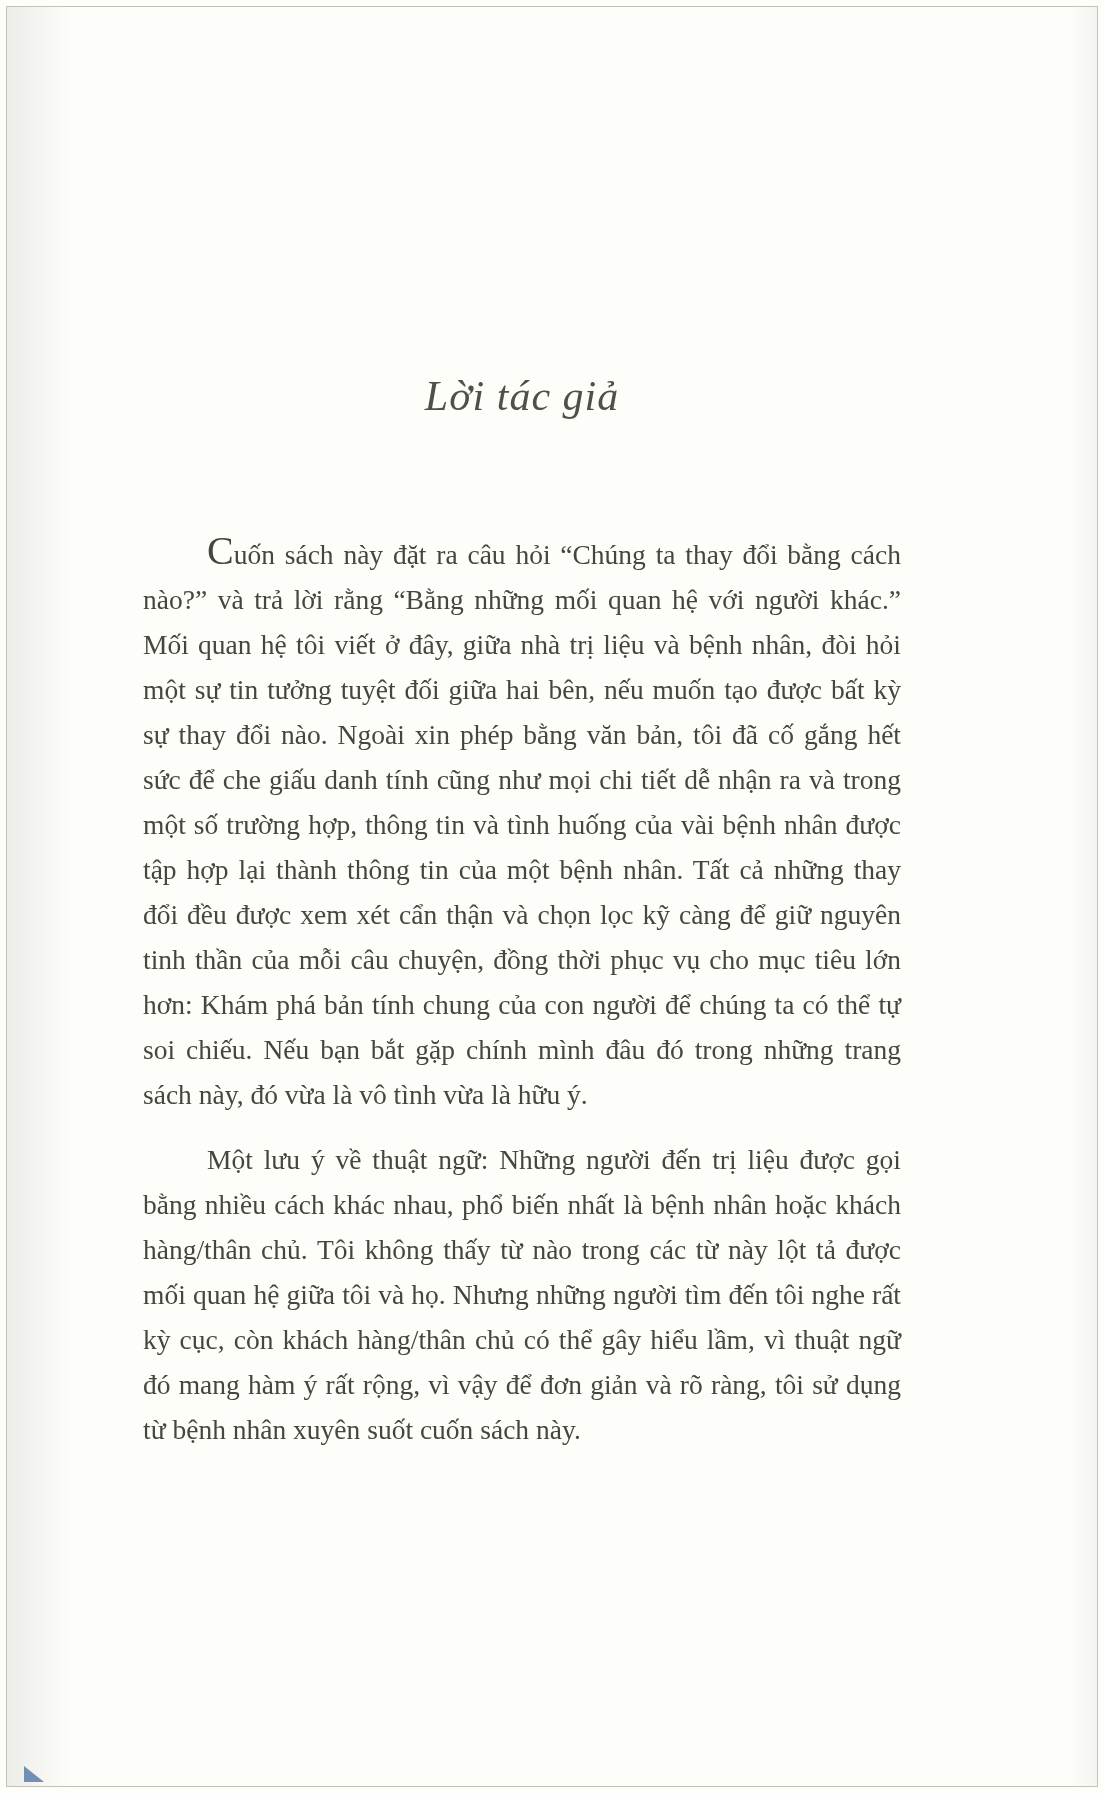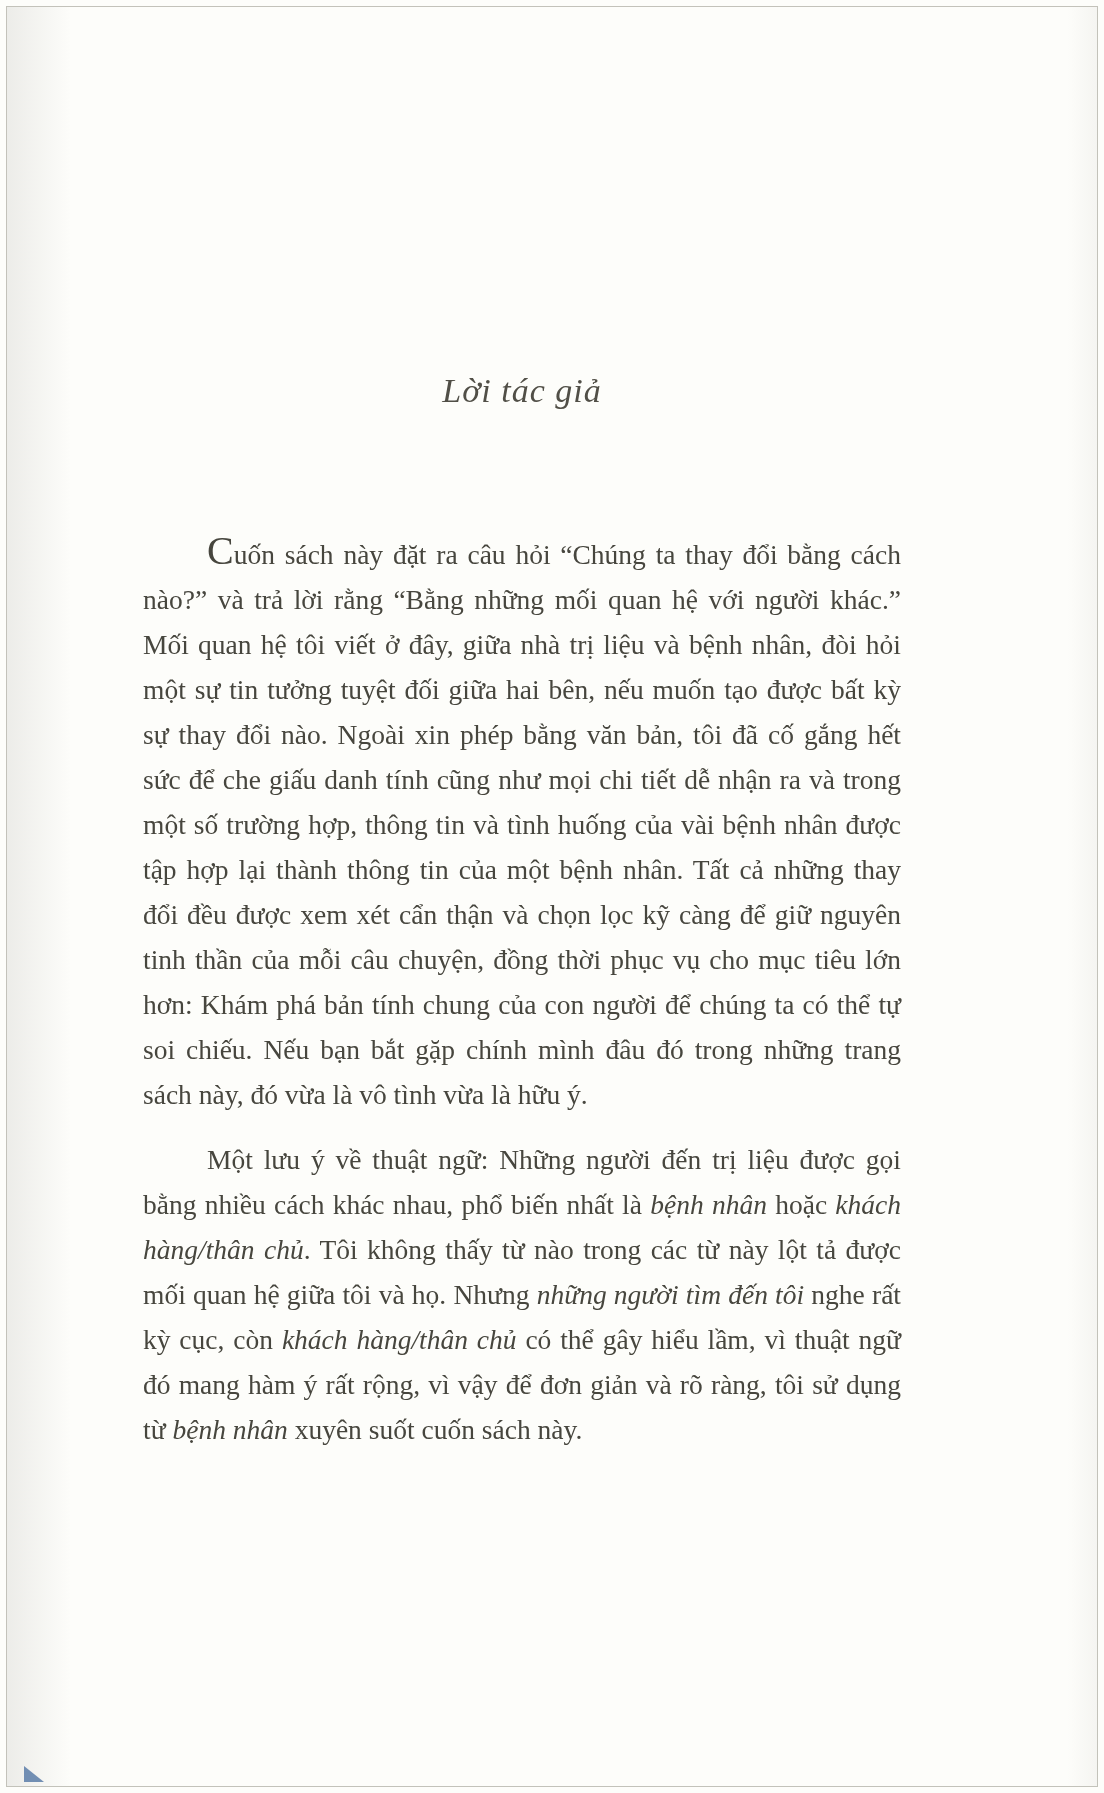--- a/index.html
+++ b/index.html
@@ -38,21 +38,21 @@
     pointer-events: none;
   }
   .title {
     position: absolute;
     left: 139px;
     width: 766px;
     top: 372px;
     margin: 0;
     font-style: italic;
     font-weight: normal;
-    font-size: 34px;
+    font-size: 42px;
     letter-spacing: 1px;
     text-align: center;
     color: #514f47;
   }
   .body-text {
     position: absolute;
     left: 139px;
     top: 528px;
     width: 766px;
     color: #47463e;
@@ -65,21 +65,20 @@
     text-indent: 64px;
   }
   .para + .para {
     margin-top: 20px;
   }
   .dropcap {
     font-size: 40px;
     line-height: 0;
   }
   .em {
-    font-style: italic;
   }
   
   .corner-artifact {
     position: absolute;
     left: 24px;
     bottom: 11px;
     width: 0;
     height: 0;
     border-left: 20px solid #5b7da8;
     border-top: 16px solid transparent;

